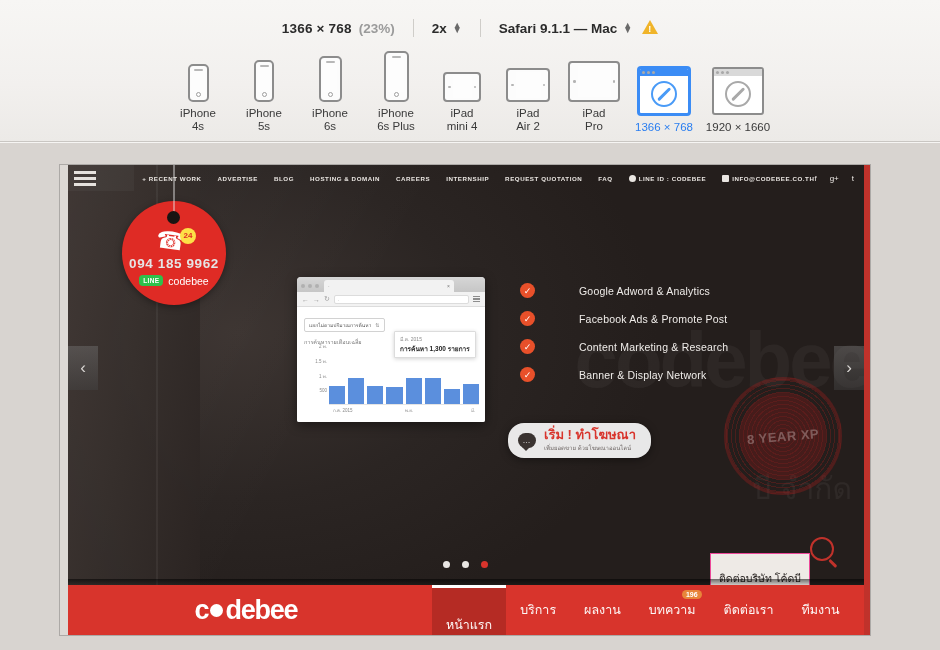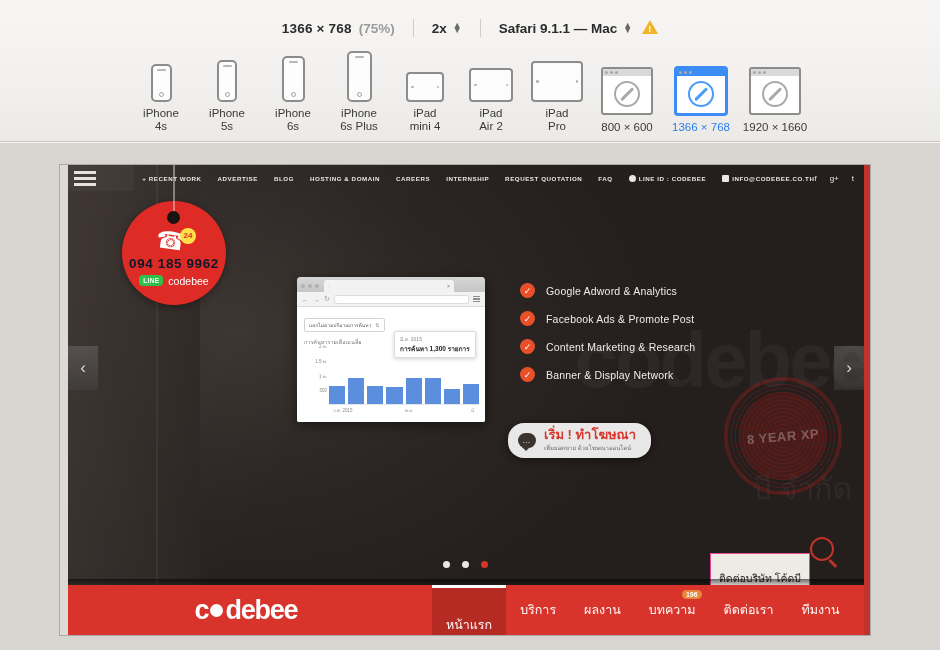--- a/index.html
+++ b/index.html
@@ -194,21 +194,21 @@
   .badge .phico { position:relative; width: 40px; height: 26px; margin-bottom: 2px;}
   .badge .phico .handset {
     position:absolute; left: 2px; top: 1px; font-size: 24px; color:#fff; line-height: 24px;
     transform: rotate(8deg);
   }
   .badge .phico .b24 {
     position:absolute; right: -2px; top: 0px; width: 16px; height: 16px; border-radius:50%;
     background:#fde047; color:#df2b25; font-size: 8px; font-weight:bold;
     display:flex; align-items:center; justify-content:center;
   }
-  .badge .num { font-size: 13.5px; color:#0f172a; letter-spacing: .6px; font-weight:600; }
+  .badge .num { font-size: 13.5px; color:#e5e5e5; letter-spacing: .6px; font-weight:600; }
   .badge .lineRow { display:flex; align-items:center; gap:5px; margin-top: 4px; }
   .badge .lineChip {
     background:#2ec04b; color:#fff; font-size:6.5px; font-weight:bold;
     padding: 2px 4px; border-radius: 4px; letter-spacing:.3px;
   }
   .badge .lineTxt { font-size: 10.5px; color:#fff; }
 
   
   .browser {
     position:absolute; left: 237px; top: 112px; width: 188px; height: 145px;
@@ -262,21 +262,21 @@
   .tooltip-chart .t2 { font-size:6.5px; color:#222; font-weight:bold; margin-top:1px;}
 
   
   .features { position:absolute; left: 460px; top: 118px; z-index: 11; }
   .feat { display:flex; align-items:center; gap: 11px; margin-bottom: 13px; }
   .feat .tick {
     width: 15px; height: 15px; border-radius:50%; background:#e8502a;
     display:flex; align-items:center; justify-content:center; color:#fff; font-size:9px;
     font-weight:bold; flex: 0 0 auto;
   }
-  .feat .ftxt { font-size: 10.5px; color:#efece9; letter-spacing:.2px; }
+  .feat .ftxt { font-size: 10.5px; color:#efece9; letter-spacing:.2px;margin-left:33px; }
 
   
   .cta {
     position:absolute; left: 448px; top: 258px; z-index: 12;
     background: rgba(250,250,250,.92); border-radius: 16px;
     padding: 5px 15px 5px 10px; display:flex; align-items:center; gap: 8px;
     box-shadow: 0 2px 8px rgba(0,0,0,.4);
   }
   .cta .bub {
     width: 18px; height: 15px; background:#3a3330; border-radius: 9px;
@@ -364,21 +364,21 @@
 </style>
 </head>
 <body>
 
 <div id="app">
 
   <div class="rdm-bar">
     <div class="rdm-topline">
       <div class="rdm-seg">
         <span class="rdm-dim">1366 × 768</span>
-        <span class="rdm-pct">(75%)</span>
+        <span class="rdm-pct">(23%)</span>
       </div>
       <div class="rdm-divider"></div>
       <div class="rdm-seg">
         <span class="rdm-zoom">2x</span>
         <span class="stepper">
             <span>▲</span>
             <span>▼</span>
           </span>
       </div>
       <div class="rdm-divider"></div>
@@ -466,33 +466,20 @@
           <div class="pad-shell" style="width:52px;height:41px;">
               <i class="dotl"></i>
               <div class="scr"></div>
               <i class="dotr"></i>
             </div>
         </div>
         <div class="label">iPad
 Pro</div>
       </div>
 
-      <div class="res">
-        <div class="win">
-          <div class="titlebar">
-              <i></i>
-              <i></i>
-              <i></i>
-            </div>
-          <div class="compass">
-              <div class="needle"></div>
-            </div>
-        </div>
-        <div class="rlabel">800 × 600</div>
-      </div>
       <div class="res selected">
         <div class="win">
           <div class="titlebar">
               <i></i>
               <i></i>
               <i></i>
             </div>
           <div class="compass">
               <div class="needle"></div>
             </div>

